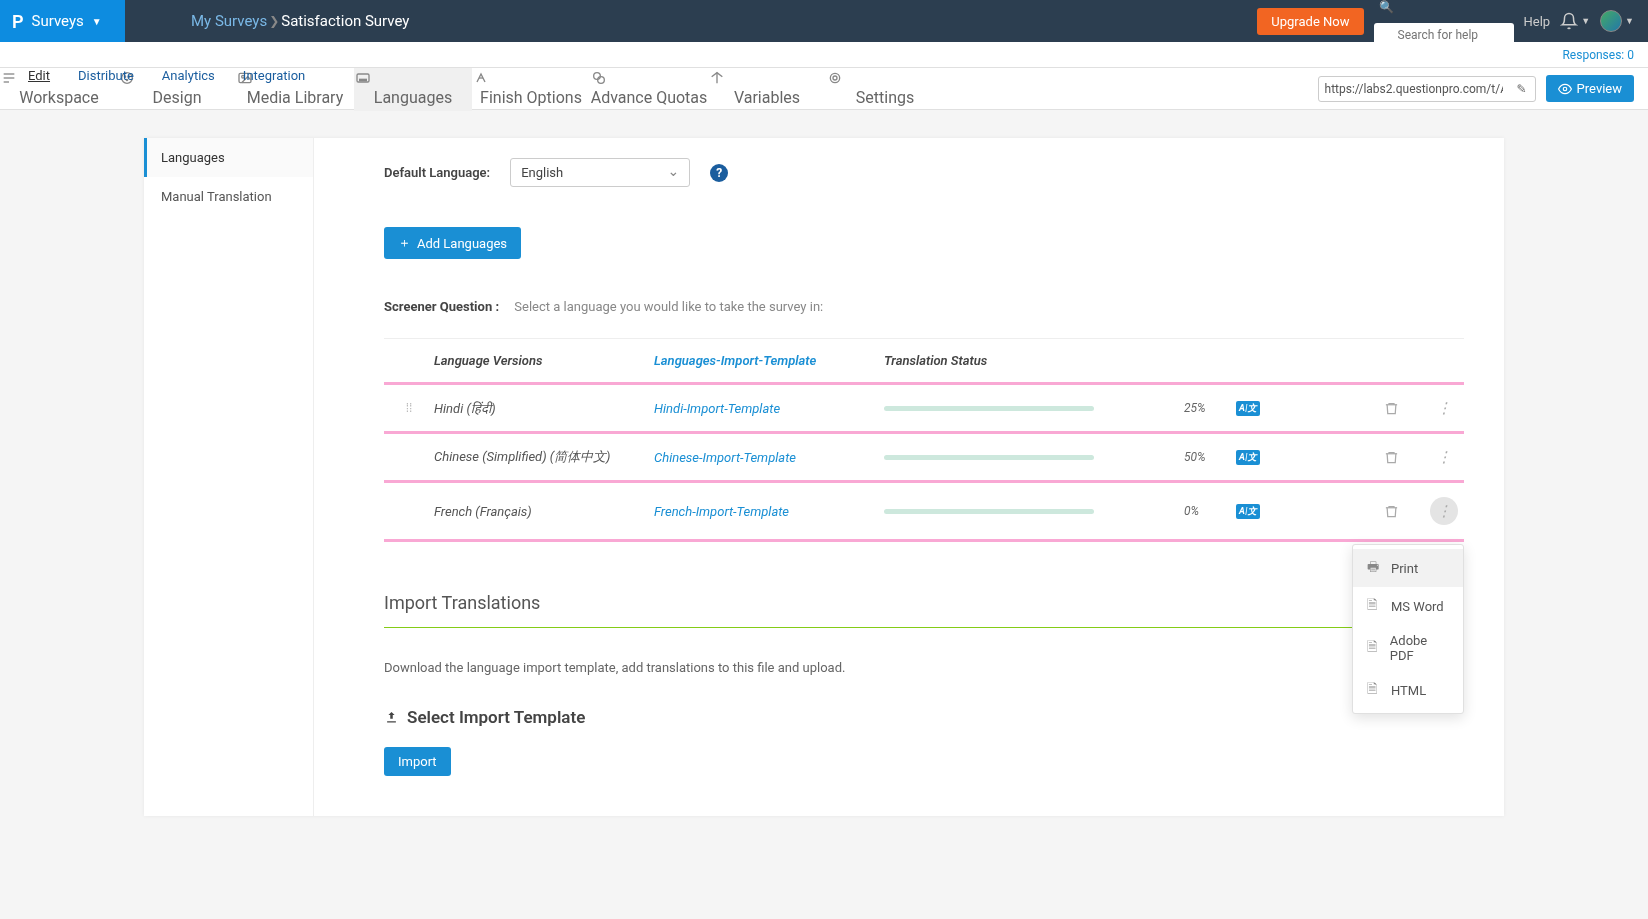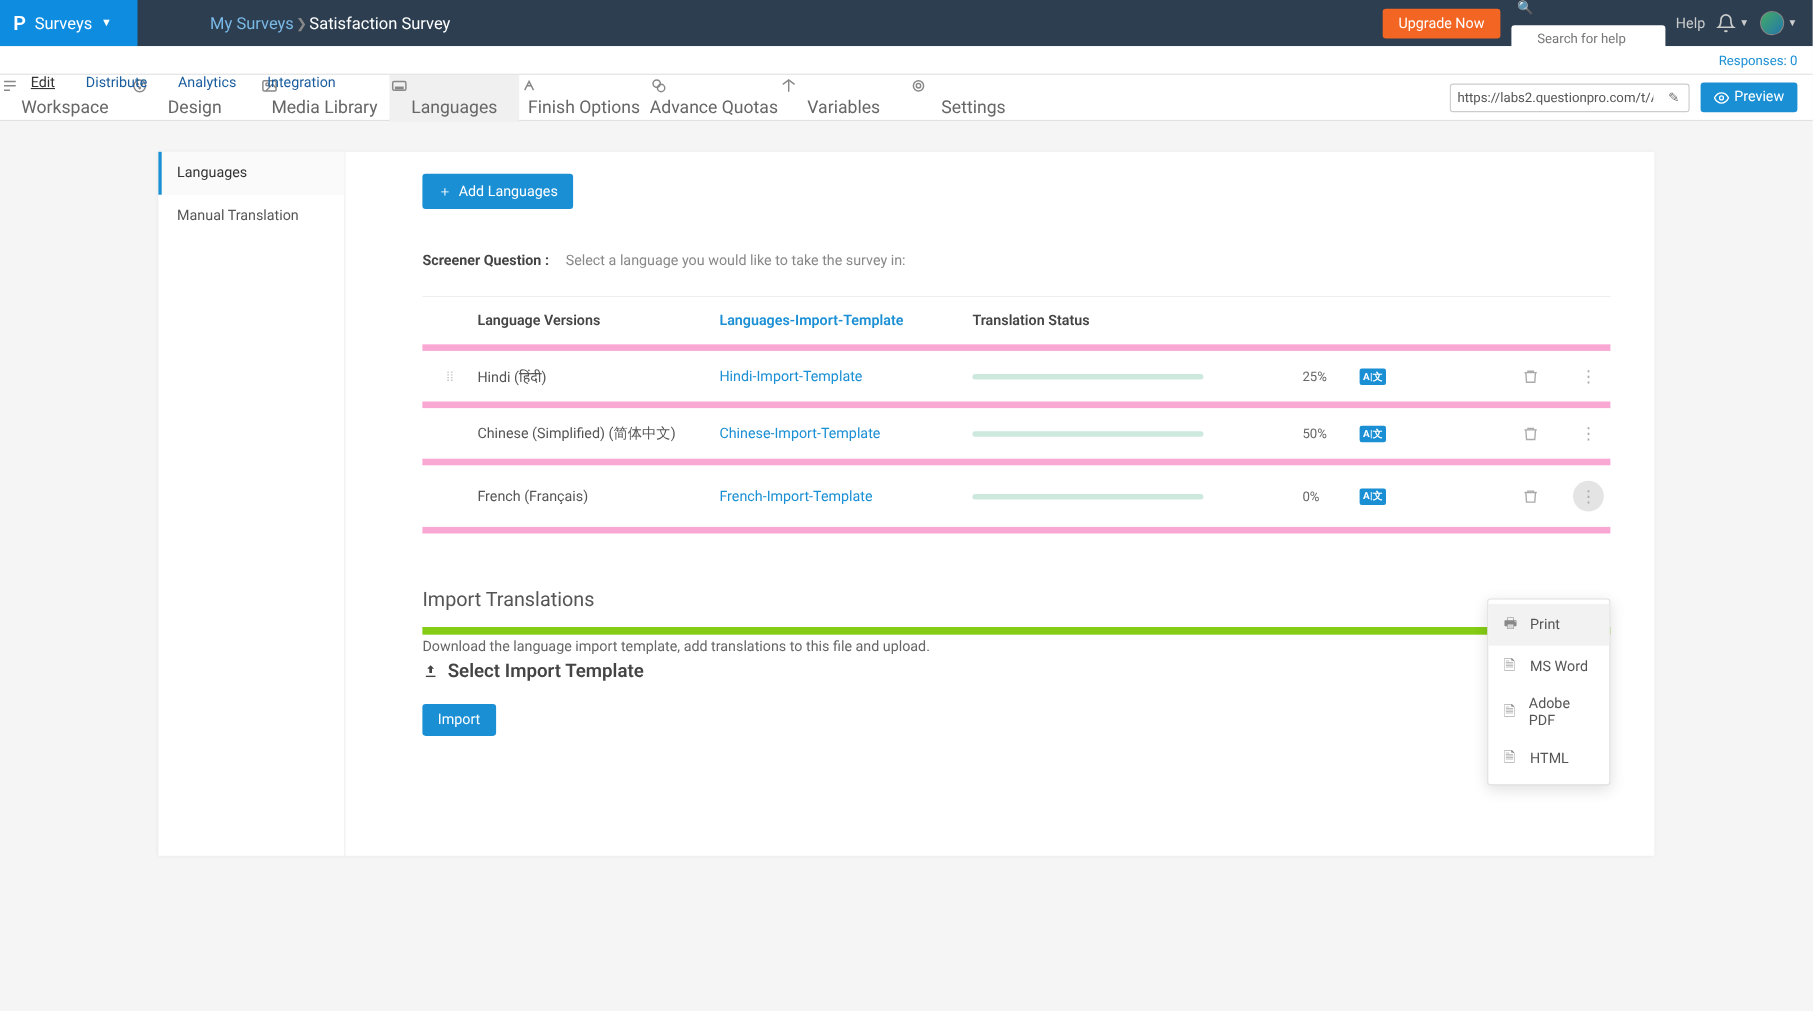--- a/index.html
+++ b/index.html
@@ -50,41 +50,41 @@
   .select::after { content: "⌄"; position: absolute; right: 10px; top: 4px; color: #888; font-size: 14px; }
   .help-q { width: 18px; height: 18px; border-radius: 50%; background: #1a5d9e; color: #fff; font-size: 12px; font-weight: bold; display: flex; align-items: center; justify-content: center; cursor: pointer; }
 
   .add-lang-btn, .import-btn { background: #1a8fd4; color: #fff; border: none; padding: 7px 14px; border-radius: 3px; font-size: 13px; cursor: pointer; display: inline-flex; align-items: center; gap: 6px; }
 
   .screener { margin-top: 40px; font-size: 13px; }
   .screener .lbl { font-weight: 700; color: #444; margin-right: 12px; }
   .screener .val { color: #888; }
 
   .tbl { margin-top: 24px; border-top: 1px solid #eee; }
-  .thdr, .trow { display: grid; grid-template-columns: 50px 220px 230px 300px 120px 1fr 40px 40px; align-items: center; padding: 14px 0; border-bottom: 6px solid #f9a8d4; font-size: 13px; }
+  .thdr, .trow { display: grid; grid-template-columns: 50px 220px 230px 300px 120px 1fr 40px 40px; align-items: center; padding: 14px 0; border-bottom: 3px solid #f9a8d4; font-size: 13px; font-style: italic; }
   .thdr { font-weight: 600; color: #444; }
   .thdr .link, .trow .link { color: #1a8fd4; cursor: pointer; }
   .trow { color: #555; }
   .drag { color: #bbb; font-size: 12px; text-align: center; cursor: grab; }
   .prog-wrap { display: flex; align-items: center; gap: 14px; }
   .prog { width: 210px; height: 5px; background: #cde8dd; border-radius: 3px; overflow: hidden; }
   .prog .fill { height: 100%; background: #2e9e5b; }
   .pct { font-size: 12px; color: #666; width: 40px; }
   .badge { display: inline-block; background: #1a8fd4; color: #fff; font-size: 9px; padding: 1px 3px; border-radius: 2px; font-weight: 700; letter-spacing: .3px; }
   .ricon { color: #aaa; cursor: pointer; text-align: center; font-size: 15px; }
   .ricon.menu-open { background: #e4e4e4; border-radius: 50%; width: 28px; height: 28px; display: flex; align-items: center; justify-content: center; margin: 0 auto; }
 
   .dropdown { position: absolute; right: 40px; top: 406px; background: #fff; border: 1px solid #e0e0e0; box-shadow: 0 4px 14px rgba(0,0,0,.12); border-radius: 3px; width: 112px; padding: 4px 0; z-index: 20; }
   .dropdown .ditem { display: flex; align-items: center; gap: 10px; padding: 8px 14px; font-size: 13px; color: #555; cursor: pointer; }
   .dropdown .ditem.hover { background: #f2f2f2; }
   .dropdown .dicon { color: #888; font-size: 13px; width: 14px; }
 
   .import-section { margin-top: 50px; }
-  .import-section h3 { font-size: 18px; font-weight: 400; color: #555; padding-bottom: 14px; border-bottom: 7px solid #84cc16; }
-  .import-section p { font-size: 13px; color: #666; margin: 4px 0; }
+  .import-section h3 { font-size: 18px; font-weight: 400; color: #555; padding-bottom: 14px; border-bottom: 1px solid #84cc16; }
+  .import-section p { font-size: 13px; color: #666; margin: 32px 0; }
   .sel-tmpl { display: flex; align-items: center; gap: 8px; font-size: 17px; font-weight: 600; color: #444; cursor: pointer; margin-bottom: 20px; }
   .sel-tmpl .upicon { font-size: 14px; }
 
   svg { display: block; }
 </style>
 </head>
 <body>
 
 <div class="topbar">
   <div class="logo-box">
@@ -220,20 +220,27 @@
 </div>
 
 <div class="page">
   <div class="sidenav">
     <div class="snitem active">Languages</div>
     <div class="snitem">Manual Translation</div>
   </div>
 
   <div class="content">
 
+    <div class="row-default">
+      <label>Default Language:</label>
+      <div class="select">
+        <span>English</span>
+      </div>
+      <div class="help-q">?</div>
+    </div>
 
     <button class="add-lang-btn">
       <span>＋</span>
       <span>Add Languages</span>
     </button>
 
     <div class="screener">
       <span class="lbl">Screener Question :</span>
       <span class="val">Select a language you would like to take the survey in:</span>
     </div>

